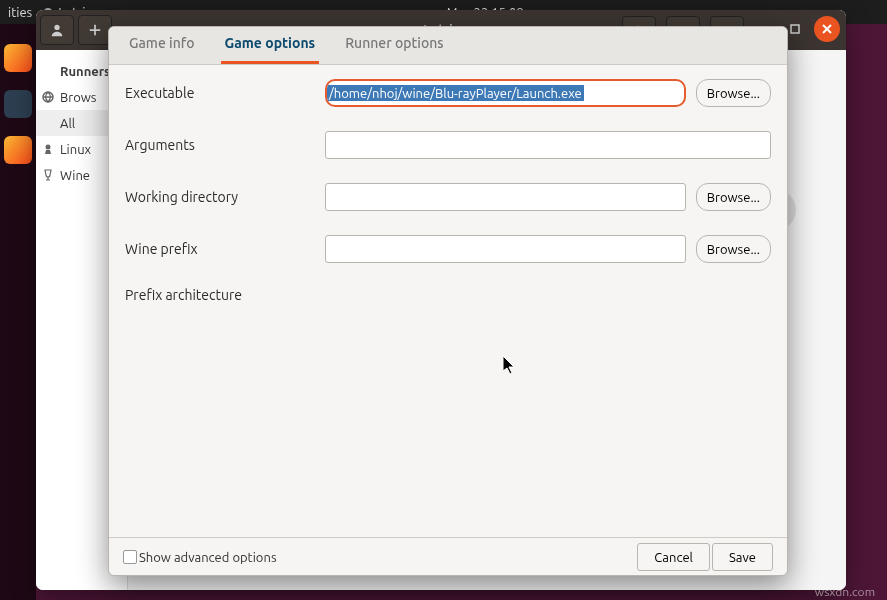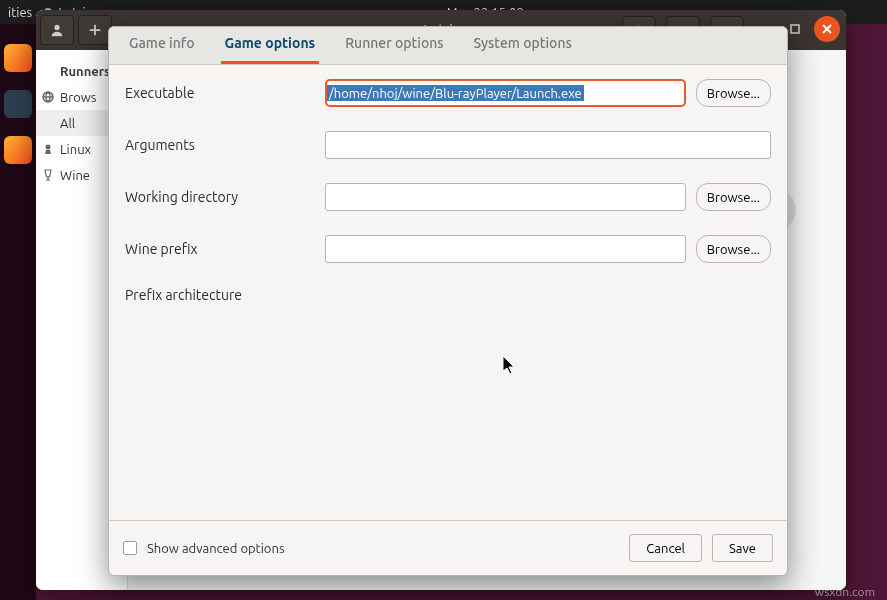--- a/index.html
+++ b/index.html
@@ -84,41 +84,41 @@
 
   .form-area { flex:1; padding: 14px 16px; overflow:auto; }
   .form-row { display:flex; align-items:center; margin-bottom: 24px; }
   .form-label { width: 200px; font-size:14px; color:#2b2b2b; }
   .form-input {
     flex:1; height:28px; border:1px solid #b8b4ae; border-radius:3px;
     padding: 0 6px; font-size:13px; background:#fff; color:#333;
   }
   .exec-wrap { flex:1; position:relative; }
   .exec-field {
-    height:28px; border:2px solid #e55b2d; border-radius:5px; background:#fff;
+    height:28px; border:2px solid #e55b2d; border-radius:10px; background:#fff;
     display:flex; align-items:center; overflow:hidden;
   }
   .exec-sel {
     background:#3d79b6; color:#fff; font-size:13px; padding:1px 2px;
     white-space:nowrap;
   }
   .browse-btn {
     margin-left:10px; height:28px; padding:0 10px; font-size:13px;
     border:1px solid #b8b4ae; border-radius:12px; background:#f6f5f4; cursor:pointer;
   }
   .select {
     flex:1; height:30px; border:1px solid #b8b4ae; border-radius:3px;
     background:#f6f5f4; display:flex; align-items:center; padding:0 8px;
     justify-content:space-between; font-size:13px; color:#333; cursor:pointer;
   }
   .select .caret { font-size:10px; color:#555; }
 
   .modal-footer {
-    height:55px; border-top:1px solid #cfcac4; display:flex; align-items:center;
-    padding: 0 14px; gap:10px;
+    height:38px; border-top:1px solid #cfcac4; display:flex; align-items:center;
+    padding: 0 14px; gap:2px;
   }
   .chk { width:14px; height:14px; border:1px solid #999; border-radius:2px; background:#fff; }
   .modal-footer .spacer { flex:1; }
   .ftr-btn {
     height:28px; padding:0 16px; font-size:13px;
     border:1px solid #b8b4ae; border-radius:3px; background:#f6f5f4; cursor:pointer;
   }
 
   .cursor { position:absolute; left:503px; top:356px; z-index:20; pointer-events:none; }
 
@@ -232,21 +232,20 @@
     </div>
   </div>
 </div>
 
 <div class="modal">
 
   <div class="tabbar">
     <div class="tab">Game info</div>
     <div class="tab active">Game options</div>
     <div class="tab">Runner options</div>
-    <div class="tab">System options</div>
   </div>
 
   <div class="form-area">
 
     <div class="form-row">
       <div class="form-label">Executable</div>
       <div class="exec-wrap">
         <div class="exec-field">
           <span class="exec-sel">/home/nhoj/wine/Blu-rayPlayer/Launch.exe</span>
         </div>

